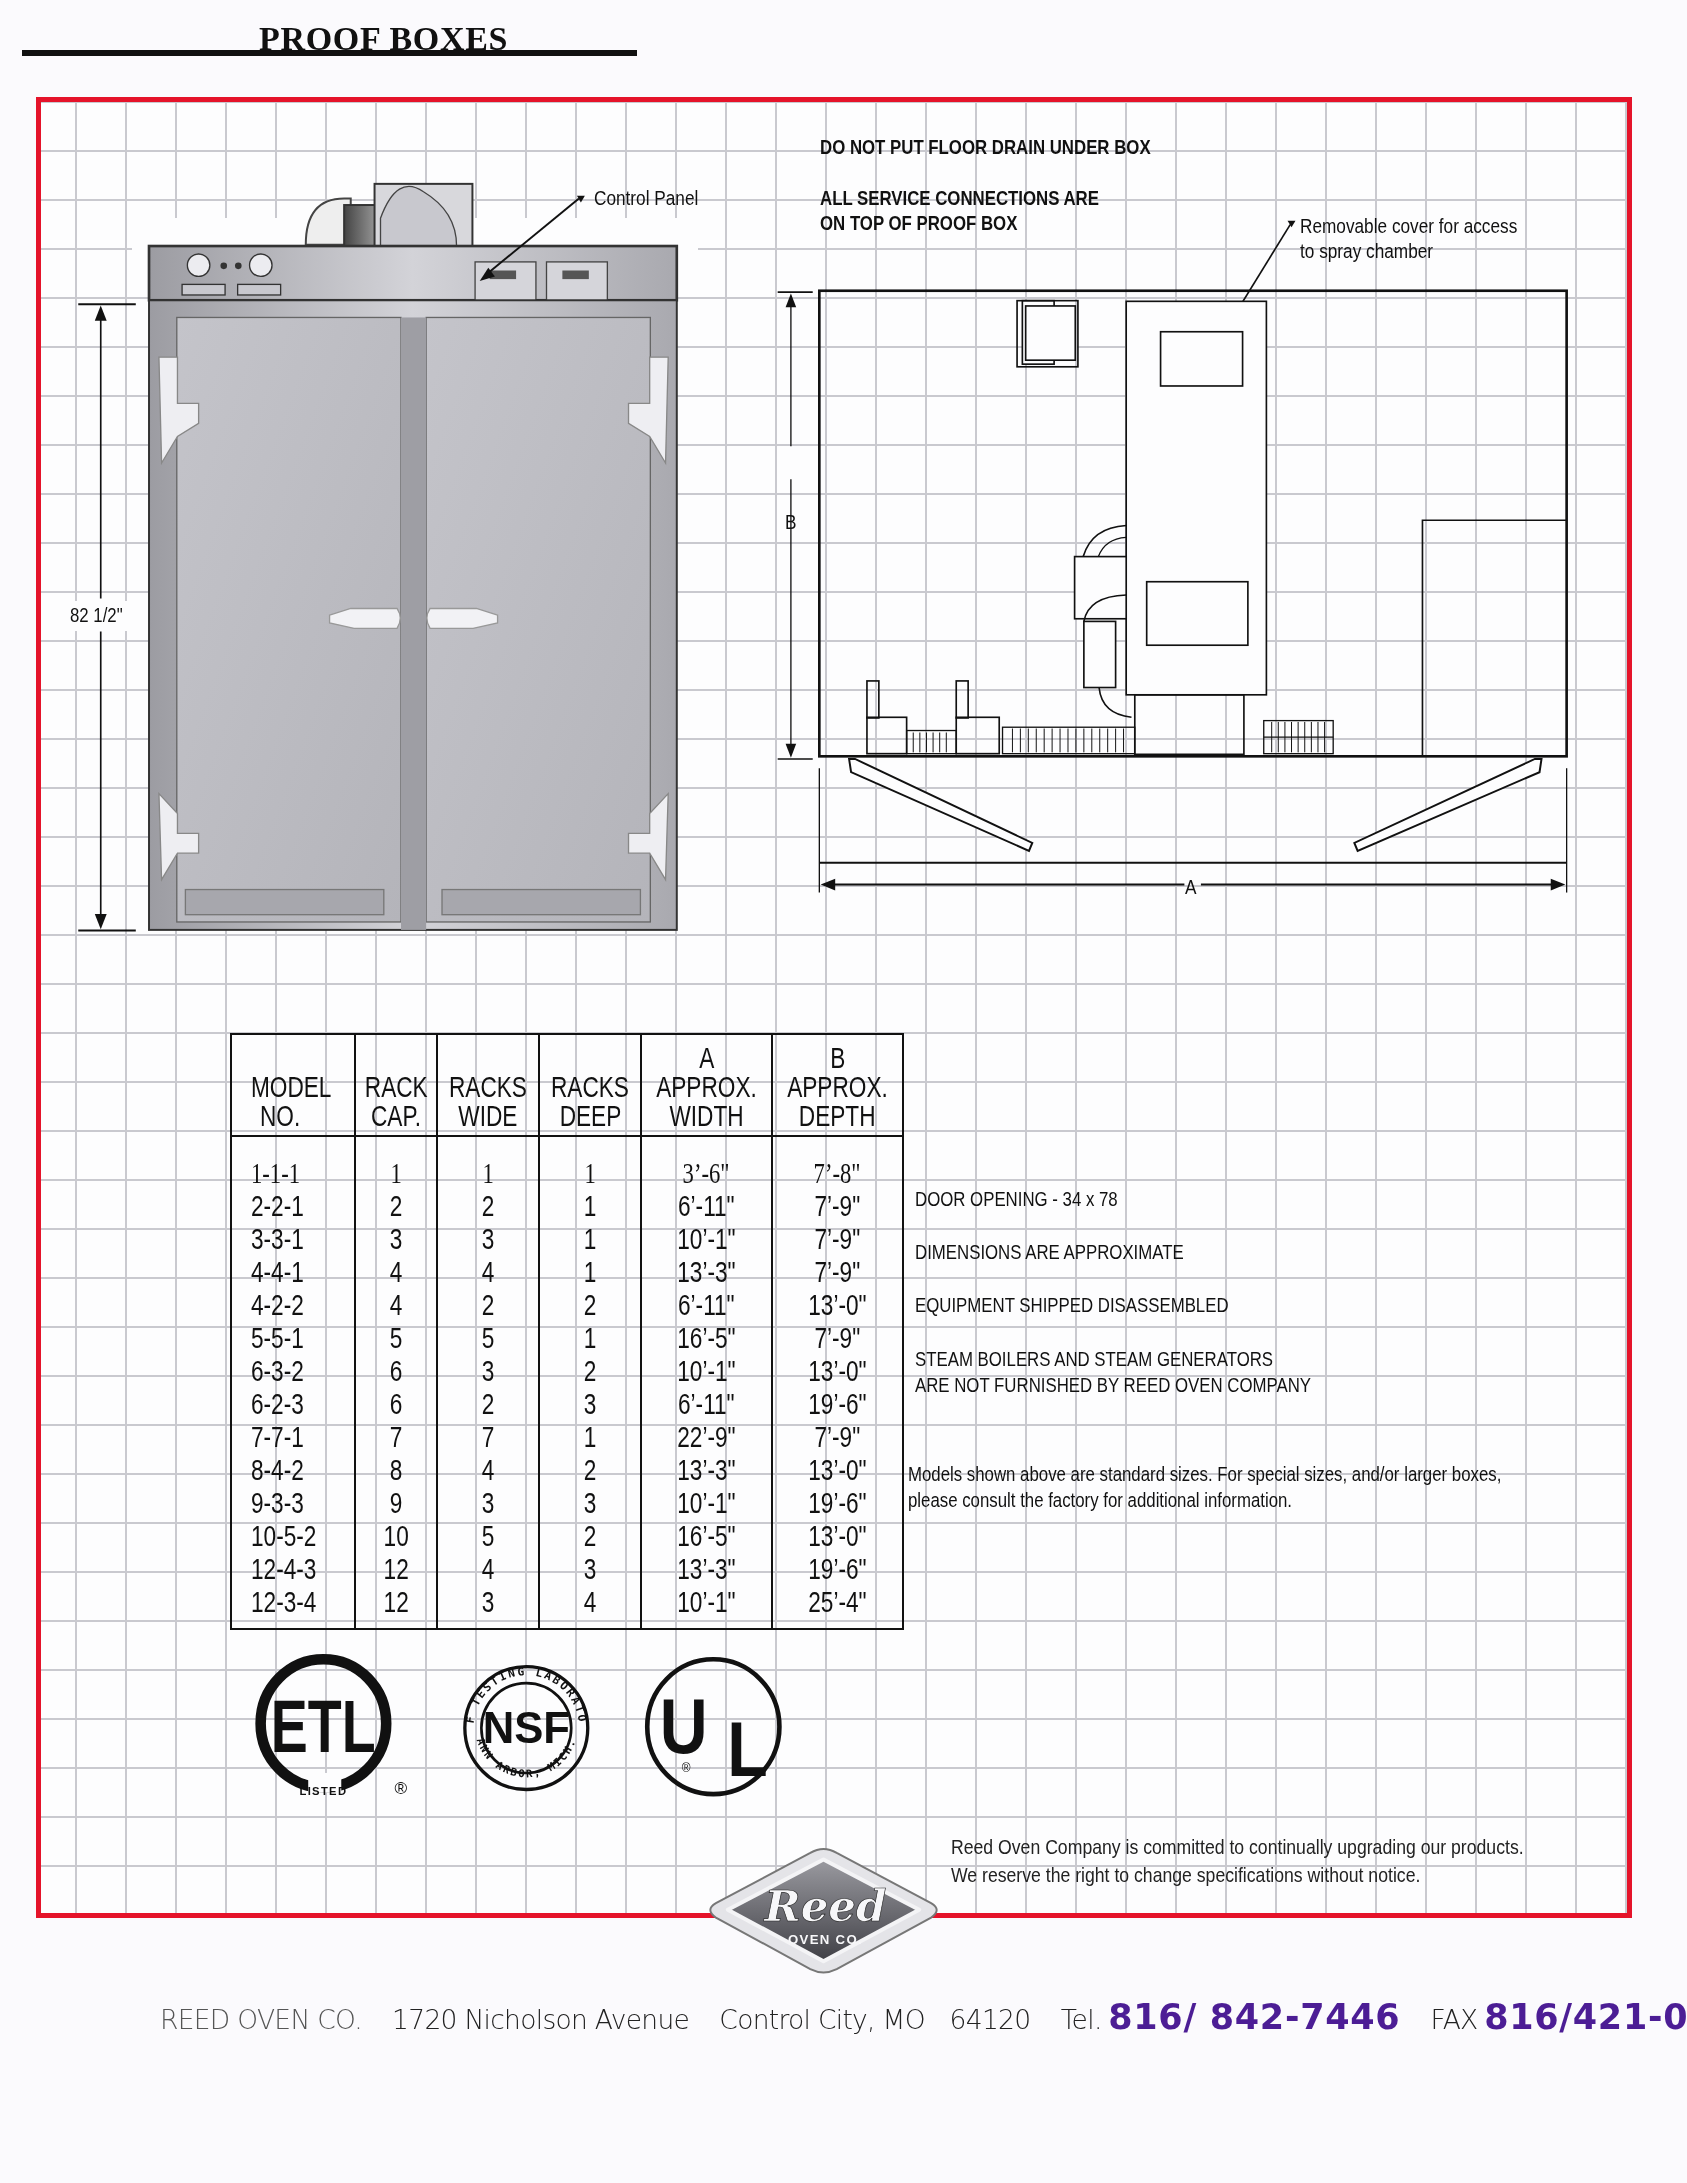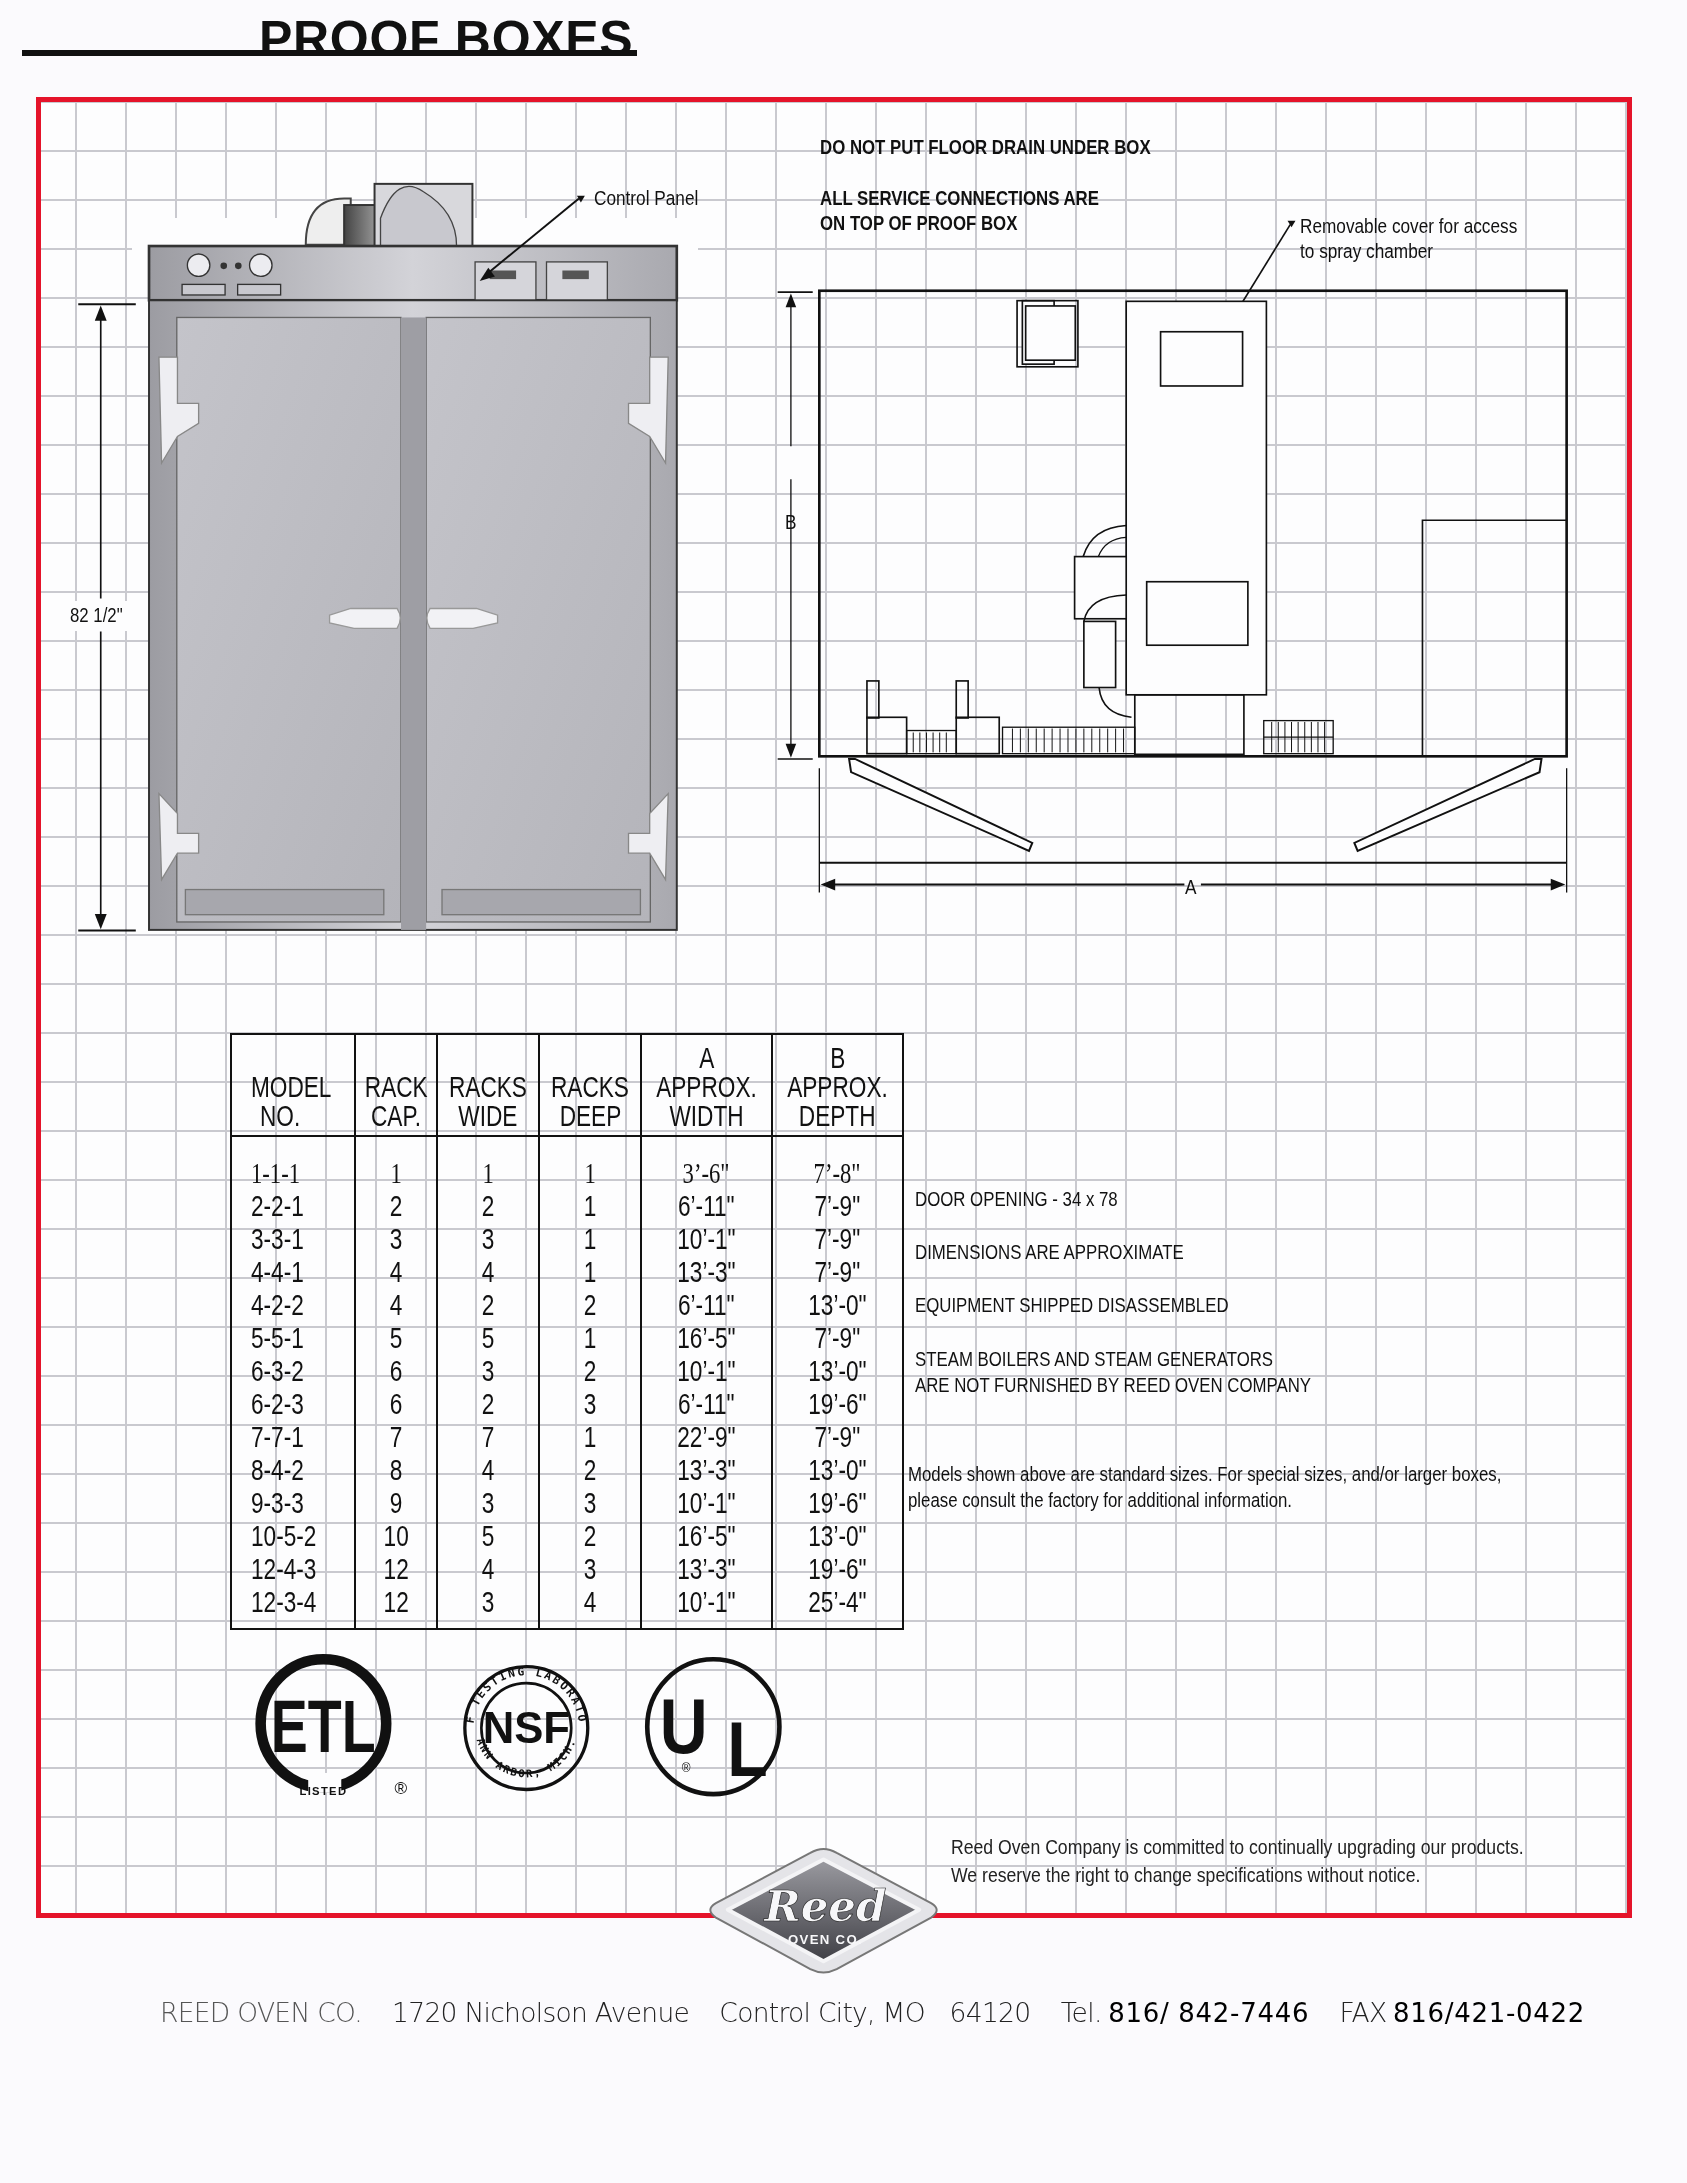--- a/index.html
+++ b/index.html
@@ -4,22 +4,22 @@
 <style>
   html, body { margin:0; padding:0; }
   body {
     width:1687px; height:2183px; position:relative; overflow:hidden;
     background:#fbfafd;
     font-family:"Liberation Sans", sans-serif; color:#111;
   }
   .abs { position:absolute; }
   
   .title {
-    left:259px; top:9.3px; font-family:Liberation Sans, sans-serif; font-weight:bold;
-    font-size:50px; letter-spacing:0.7px; line-height:60px; color:#111;
+    left:259px; top:9.3px; font-family:Liberation Serif, serif; font-weight:bold;
+    font-size:34px; letter-spacing:0.7px; line-height:60px; color:#111;
     height:45px; overflow:hidden;
   }
   .title-rule { left:22px; top:50px; width:615px; height:6px; background:#111; }
 
   
   .frame {
     left:36px; top:97px; width:1596px; height:1821px;
     border:5.3px solid #e5132a; box-sizing:border-box;
     background-color:#fdfdfe;
     background-image:
@@ -52,21 +52,21 @@
   table.spec tbody tr:first-child td { padding-top:20px;font-family:Liberation Serif, serif; }
   table.spec tbody tr:last-child td { padding-bottom:9px; }
   .cell-text { display:inline-block; transform:scaleX(0.78); transform-origin:center; white-space:nowrap; }
   .c-model { text-align:left !important; padding-left:18.5px !important; }
   .c-model .cell-text { transform-origin:left center; }
 
   
   .footer { left:128px; top:1997px; font-size:26.5px; white-space:nowrap; color:#222; font-family:"DejaVu Sans", sans-serif; font-weight:200; letter-spacing:-0.7px;}
   .footer span { margin-right:22.5px; }
   .footer .company { color:#555;margin-left:32px; }
-  .footer .phone { font-weight:normal; color:#000000; font-size:26px; letter-spacing:0.7px; }
+  .footer .phone { font-weight:bold; color:#4c1d95; font-size:35px; letter-spacing:0.7px; }
 
   .disclaimer { left:951px; top:1833px; font-size:21px; line-height:28px; transform:scaleX(0.84); transform-origin:left top; white-space:nowrap; color:#222; }
 </style>
 </head>
 <body>
 
 <div class="abs title">PROOF BOXES</div>
 <div class="abs title-rule"></div>
 
 <div class="abs frame"></div>

